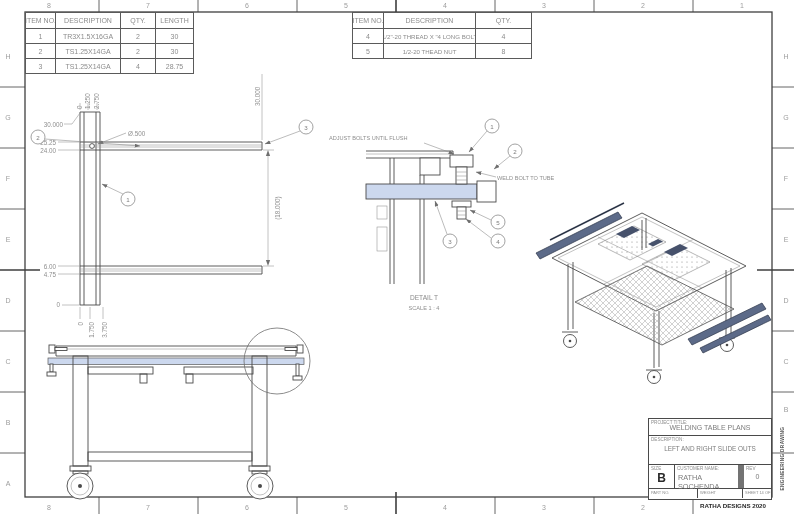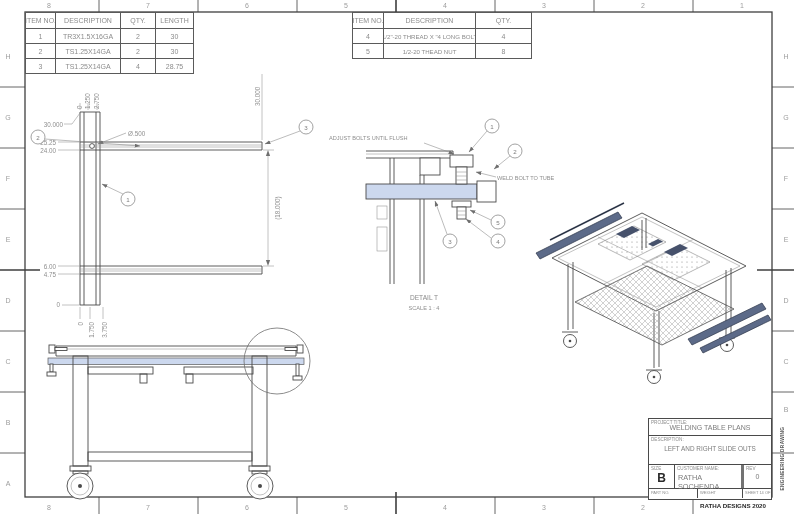--- a/index.html
+++ b/index.html
@@ -31,21 +31,21 @@
   
   .tb{position:absolute;left:648px;top:418px;width:124px;height:82px;border:1px solid #4a4a4a;
       background:#fff;box-sizing:border-box;color:#7c7c7c;}
   .tb .lab{font-size:4.6px;color:#8c8c8c;padding:1px 0 0 2px;}
   .tb-r1{height:17px;border-bottom:1px solid #4a4a4a;box-sizing:border-box;}
   .tb-r1 .val{font-size:7px;text-align:center;margin-top:-1px;color:#7c7c7c;}
   .tb-r2{height:29px;border-bottom:1px solid #4a4a4a;box-sizing:border-box;}
   .tb-r2 .val{font-size:6.4px;text-align:center;margin-top:3px;color:#7c7c7c;}
   .tb-r3{height:24px;border-bottom:1px solid #4a4a4a;box-sizing:border-box;display:flex;}
   .tb-r3 .c1{width:26px;border-right:1px solid #4a4a4a;box-sizing:border-box;}
-  .tb-r3 .c2{flex:1;border-right:3px solid #737373;box-sizing:border-box;}
+  .tb-r3 .c2{flex:1;border-right:6px solid #737373;box-sizing:border-box;}
   .tb-r3 .c3{width:27px;}
   .bigB{font-size:12px;font-weight:bold;color:#2a2a2a;text-align:center;margin-top:0px;}
   .cust{font-size:7.3px;color:#7c7c7c;padding-left:3px;margin-top:2px;}
   .rev0{font-size:7px;text-align:center;margin-top:2px;}
   .tb-r4{height:9px;display:flex;}
   .tb-r4 div{font-size:4px;color:#8c8c8c;padding:1px 0 0 2px;box-sizing:border-box;white-space:nowrap;overflow:hidden;}
   .tb-r4 .c1{width:49px;border-right:1px solid #4a4a4a;}
   .tb-r4 .c2{width:45px;border-right:1px solid #4a4a4a;}
   .tb-r4 .c3{flex:1;}
   .credit{position:absolute;left:688px;top:502px;width:90px;text-align:center;

